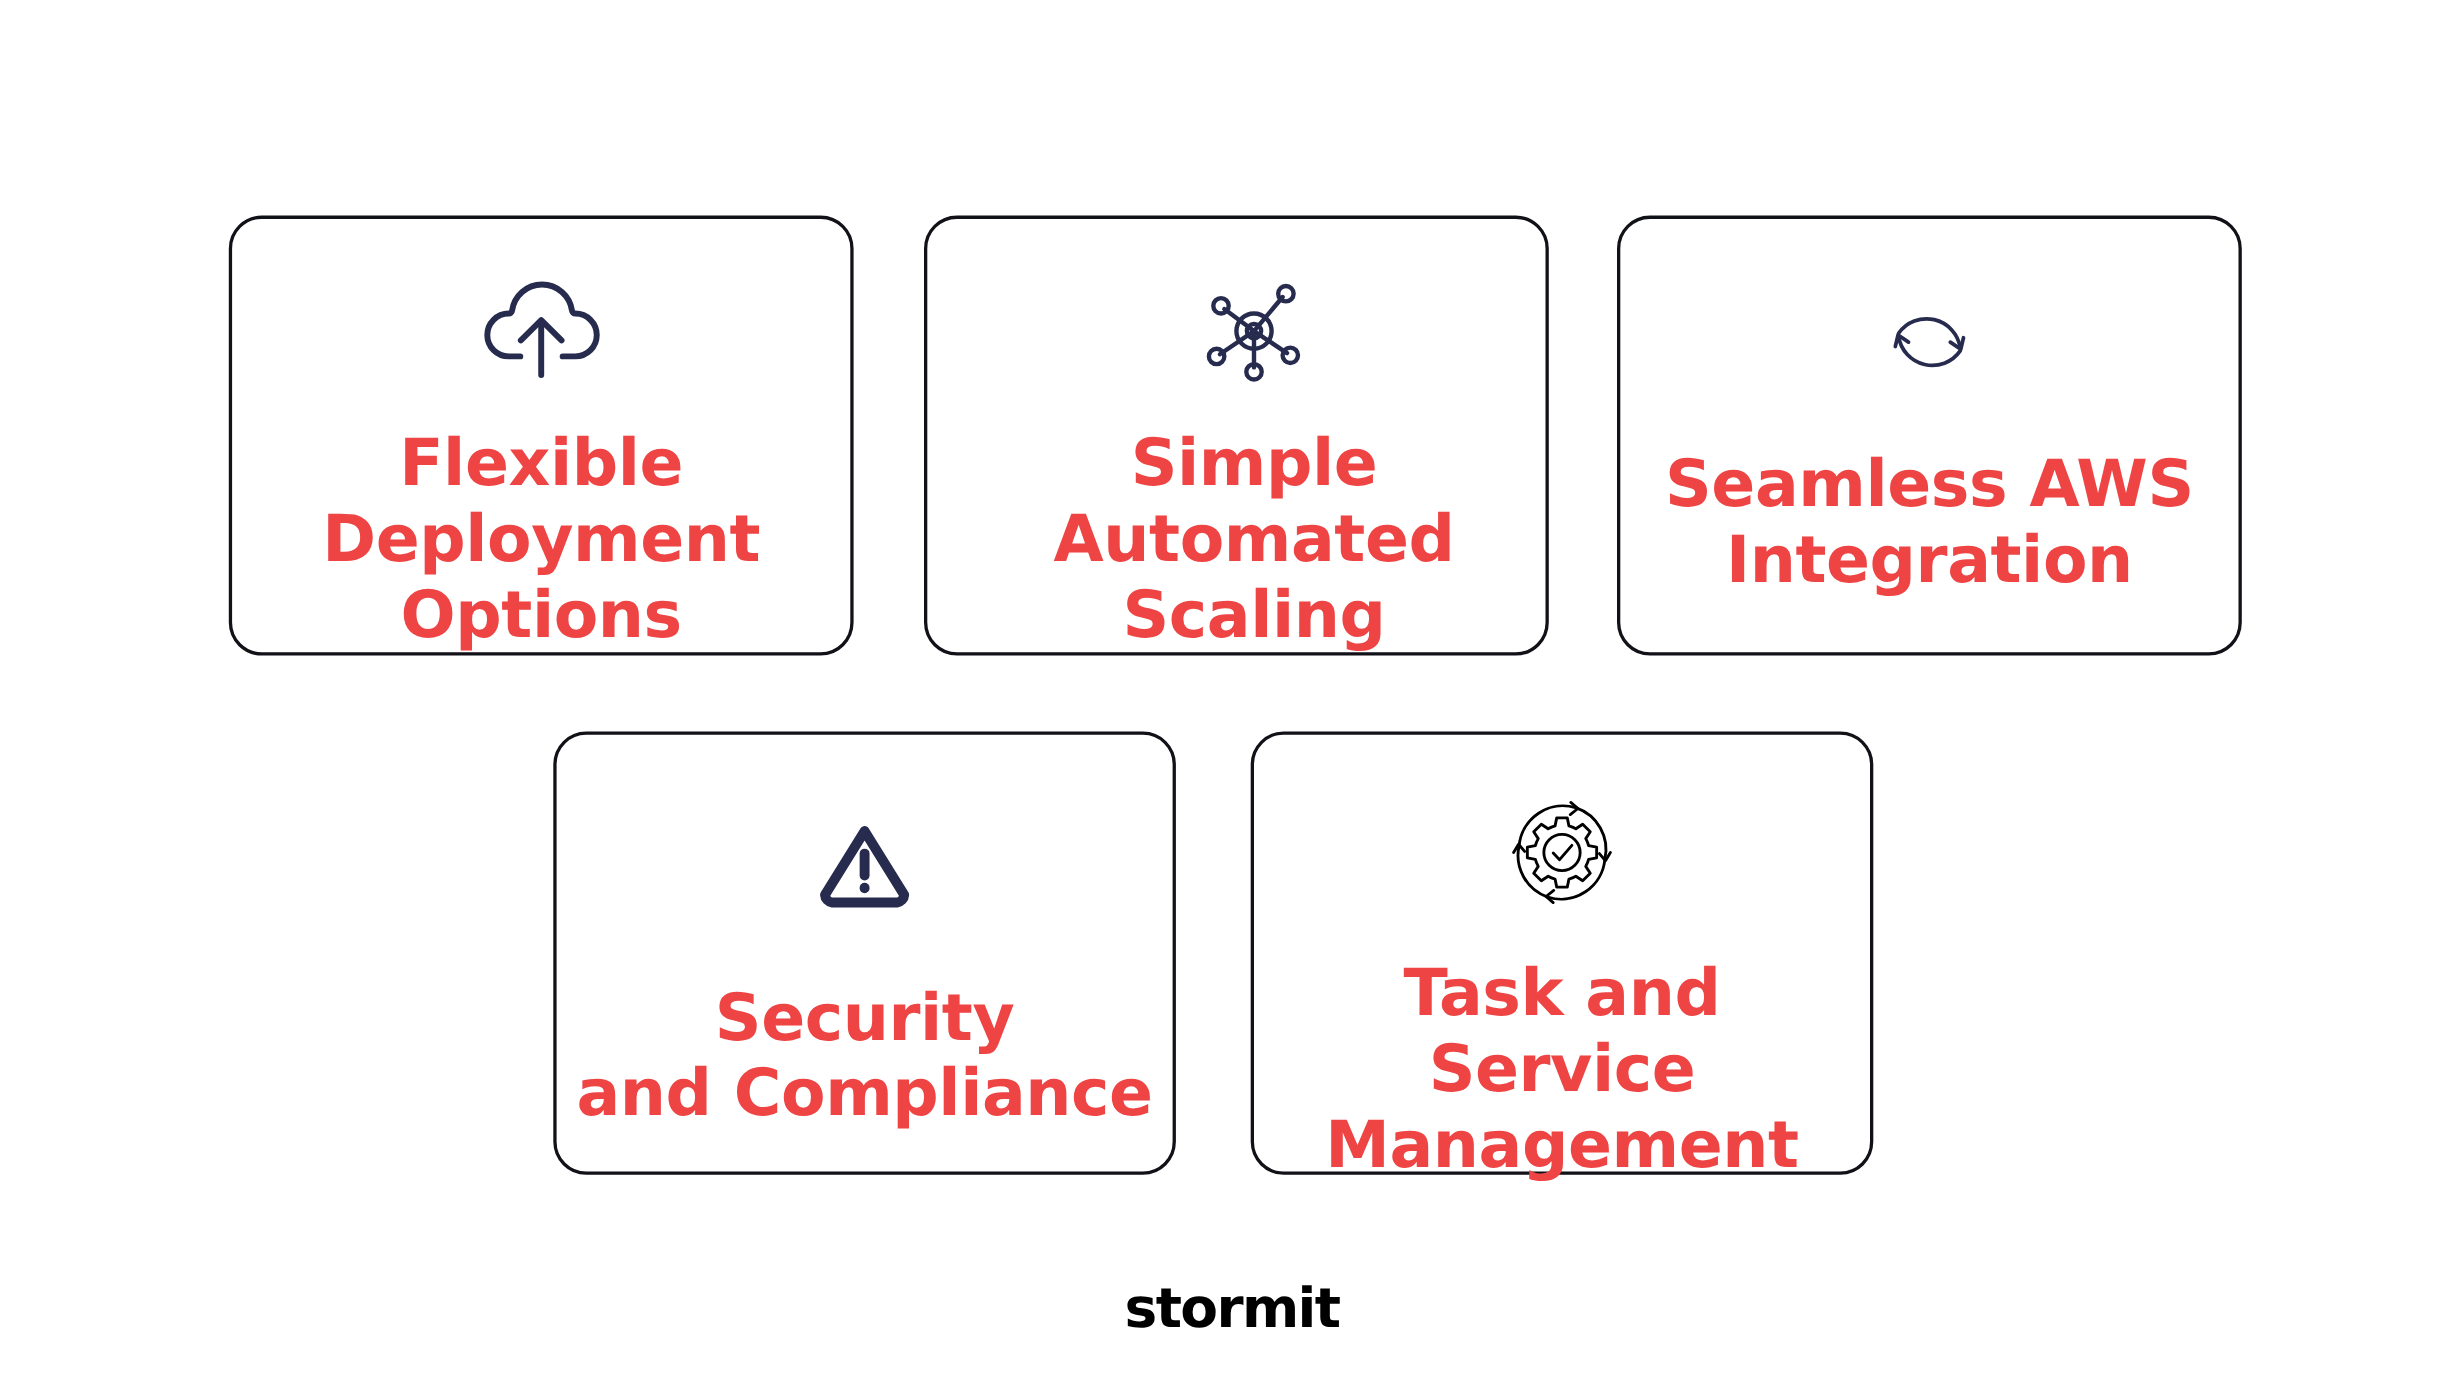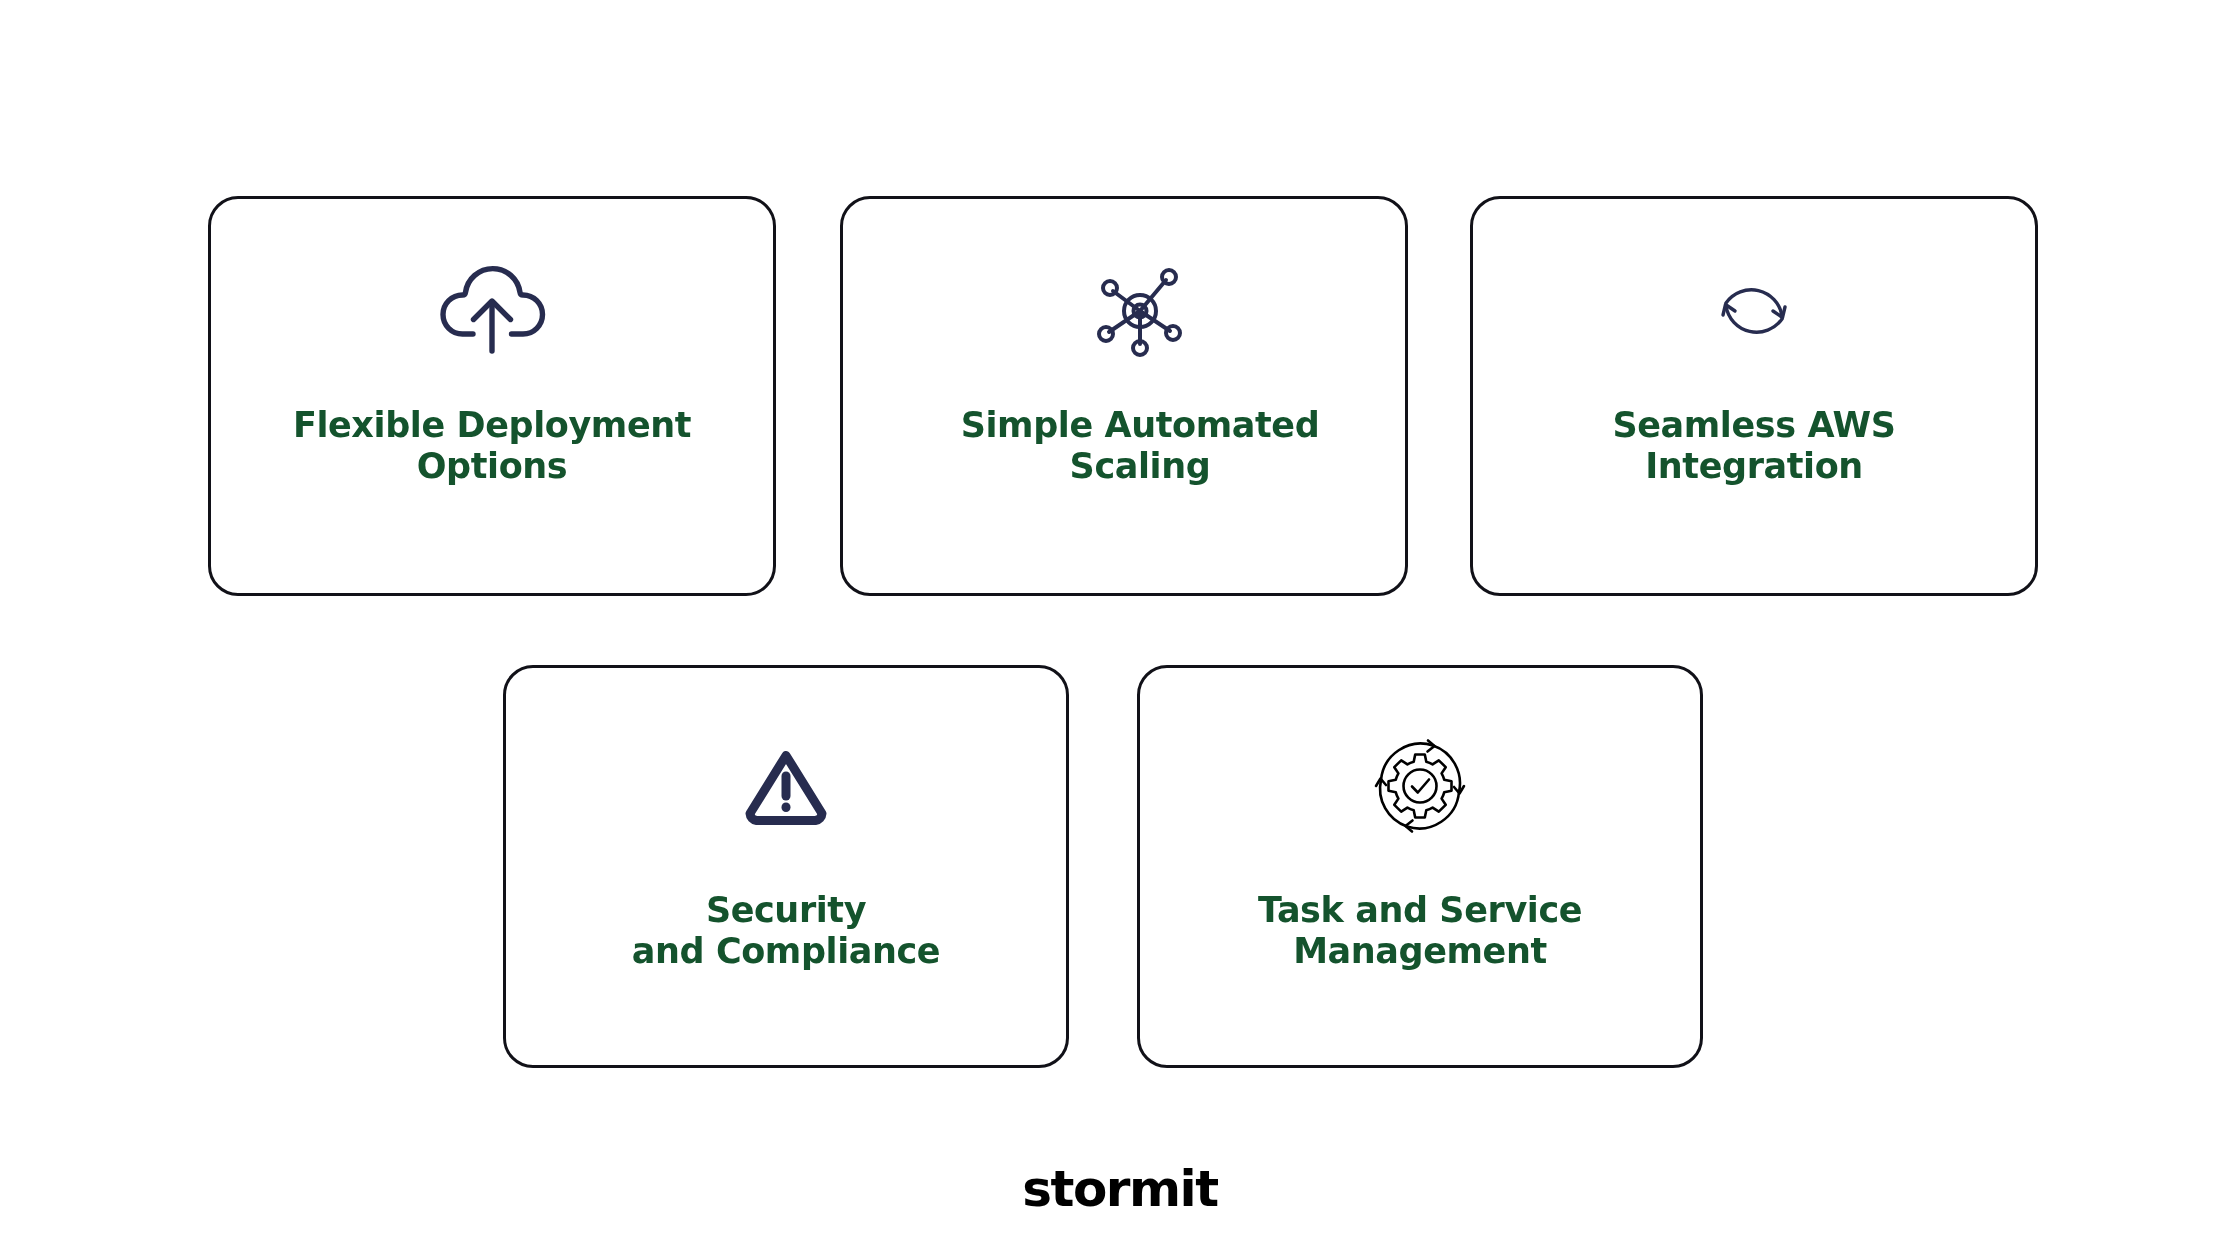--- a/index.html
+++ b/index.html
@@ -51,24 +51,24 @@
   }
   .icon-r1 { height: 120px; margin-top: 52px; }
   .icon-r2 { height: 120px; margin-top: 58px; }
 
   .icon-wrap svg { display: block; }
 
   .card-title {
     margin: 0;
     padding: 0 18px;
     text-align: center;
-    color: #14532d;
+    color: #ef4444;
     font-family: "DejaVu Sans", sans-serif;
     font-weight: 700;
-    font-size: 35px;
+    font-size: 59px;
     line-height: 1.17;
     letter-spacing: -0.4px;
     white-space: pre-line;
   }
   .title-r1 { margin-top: 34px; }
   .title-r2 { margin-top: 44px; }
 
   
   .logo {
     position: absolute;

